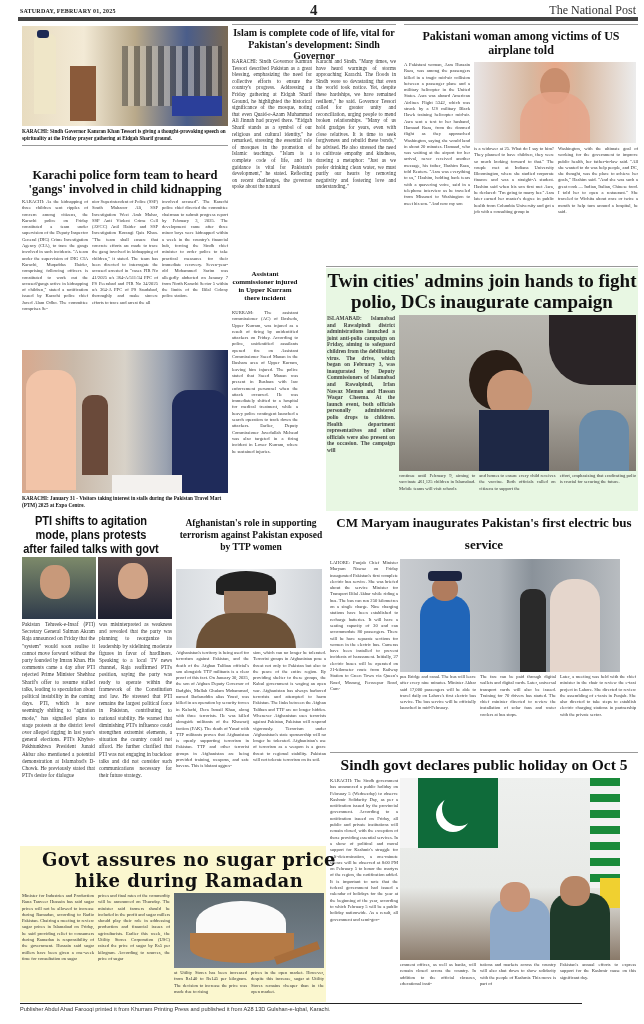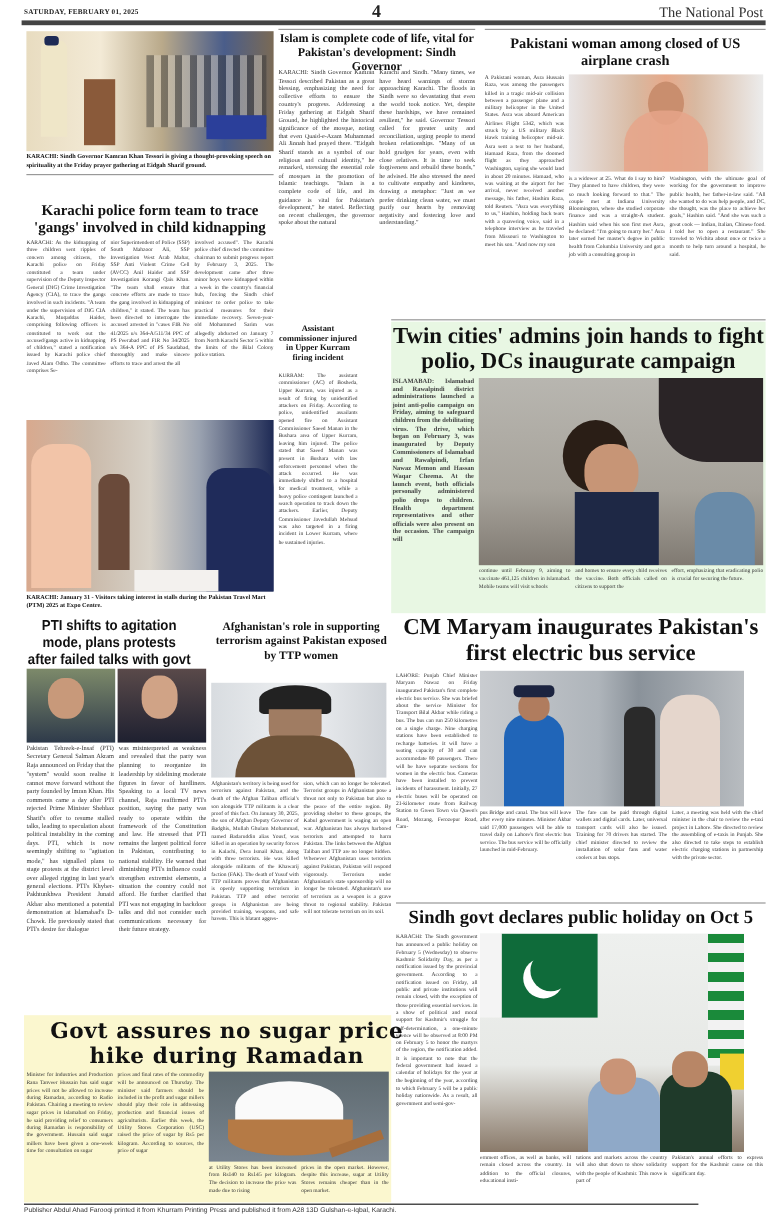--- a/index.html
+++ b/index.html
@@ -31,21 +31,21 @@
 <div class="abs photo" style="left:22px;top:26px;width:206px;height:100px;background:linear-gradient(90deg,#e8dcc0 0%,#f3ead6 30%,#b9a98a 55%,#4a5d8a 80%,#7a6a55 100%)">
   <div style="position:absolute;left:12px;top:8px;width:22px;height:80px;background:#efe6c8;border-radius:6px 6px 0 0"></div>
   <div style="position:absolute;left:15px;top:4px;width:12px;height:8px;background:#1d2a55;border-radius:3px"></div>
   <div style="position:absolute;left:48px;top:40px;width:26px;height:55px;background:#8a5a3a"></div>
   <div style="position:absolute;left:100px;top:20px;width:100px;height:60px;background:repeating-linear-gradient(90deg,#333 0 6px,#d7cfc0 6px 12px);opacity:.45"></div>
   <div style="position:absolute;left:150px;top:70px;width:50px;height:20px;background:#2b3f9a"></div>
 </div>
 <div class="abs cap" style="left:22px;top:128px;width:206px">KARACHI: Sindh Governor Kamran Khan Tessori is giving a thought-provoking speech on spirituality at the Friday prayer gathering at Eidgah Sharif ground.</div>
 <div class="abs rule" style="left:22px;top:145px;width:206px"></div>
 
-<div class="abs hl" style="left:22px;top:168px;width:206px;font-size:12.5px">Karachi police form team to trace 'gangs' involved in child kidnapping</div>
+<div class="abs hl" style="left:22px;top:168px;width:206px;font-size:12.5px">Karachi police form team to heard 'gangs' involved in child kidnapping</div>
 <div class="abs cols" style="left:22px;top:199px;width:206px;height:140px;overflow:hidden">
   <div class="col">KARACHI: As the kidnapping of three children sent ripples of concern among citizens, the Karachi police on Friday constituted a team under supervision of the Deputy Inspector General (DIG) Crime Investigation Agency (CIA), to trace the gangs involved in such incidents. "A team under the supervision of DIG CIA Karachi, Muqaddas Haider, comprising following officers is constituted to work out the accused/gangs active in kidnapping of children," stated a notification issued by Karachi police chief Javed Alam Odho. The committee comprises Se-</div>
   <div class="col">nior Superintendent of Police (SSP) South Mahzoor Ali, SSP Investigation West Arab Mahar, SSP Anti Violent Crime Cell (AVCC) Anil Haider and SSP Investigation Korangi Qais Khan. "The team shall ensure that concrete efforts are made to trace the gang involved in kidnapping of children," it stated. The team has been directed to interrogate the accused arrested in "cases FIR No 41/2025 u/s 364-A/511/34 PPC of PS Peerabad and FIR No 34/2025 u/s 364-A PPC of PS Saudabad, thoroughly and make sincere efforts to trace and arrest the all</div>
   <div class="col">involved accused". The Karachi police chief directed the committee chairman to submit progress report by February 3, 2025. The development came after three minor boys were kidnapped within a week in the country's financial hub, forcing the Sindh chief minister to order police to take practical measures for their immediate recovery. Seven-year-old Mohammed Sarim was allegedly abducted on January 7 from North Karachi Sector 5 within the limits of the Bilal Colony police station.</div>
 </div>
 
 <div class="abs photo" style="left:22px;top:350px;width:206px;height:143px;background:linear-gradient(90deg,#d8a98e 0%,#c9b9a9 25%,#d8d2c8 50%,#9aa2b0 70%,#1e2a55 100%)">
   <div style="position:absolute;left:4px;top:20px;width:50px;height:120px;background:#f2c4a8;border-radius:18px 18px 0 0"></div>
   <div style="position:absolute;left:60px;top:45px;width:26px;height:80px;background:#6a4a3a;border-radius:10px 10px 0 0"></div>
   <div style="position:absolute;left:150px;top:40px;width:56px;height:103px;background:#1f2b5a;border-radius:16px 16px 0 0"></div>
@@ -53,25 +53,25 @@
 </div>
 <div class="abs cap" style="left:22px;top:495px;width:206px">KARACHI: January 31 - Visitors taking interest in stalls during the Pakistan Travel Mart (PTM) 2025 at Expo Centre.</div>
 
 <div class="abs rule" style="left:232px;top:24px;width:164px"></div>
 <div class="abs hl" style="left:232px;top:27px;width:164px;font-size:10px">Islam is complete code of life, vital for Pakistan's development: Sindh Governor</div>
 <div class="abs cols" style="left:232px;top:58px;width:164px;height:200px;overflow:hidden">
   <div class="col" style="font-size:5.2px;line-height:6.6px">KARACHI: Sindh Governor Kamran Tessori described Pakistan as a great blessing, emphasizing the need for collective efforts to ensure the country's progress. Addressing a Friday gathering at Eidgah Sharif Ground, he highlighted the historical significance of the mosque, noting that even Quaid-e-Azam Muhammad Ali Jinnah had prayed there. "Eidgah Sharif stands as a symbol of our religious and cultural identity," he remarked, stressing the essential role of mosques in the promotion of Islamic teachings. "Islam is a complete code of life, and its guidance is vital for Pakistan's development," he stated. Reflecting on recent challenges, the governor spoke about the natural</div>
   <div class="col" style="font-size:5.2px;line-height:6.6px">Karachi and Sindh. "Many times, we have heard warnings of storms approaching Karachi. The floods in Sindh were so devastating that even the world took notice. Yet, despite these hardships, we have remained resilient," he said. Governor Tessori called for greater unity and reconciliation, urging people to mend broken relationships. "Many of us hold grudges for years, even with close relatives. It is time to seek forgiveness and rebuild these bonds," he advised. He also stressed the need to cultivate empathy and kindness, drawing a metaphor: "Just as we prefer drinking clean water, we must purify our hearts by removing negativity and fostering love and understanding."</div>
 </div>
 
-<div class="abs hl" style="left:232px;top:270px;width:66px;font-size:7px">Assistant commissioner injured in Upper Kurram firing incident</div>
+<div class="abs hl" style="left:232px;top:270px;width:66px;font-size:7px">Assistant commissioner injured in Upper Kurram there incident</div>
 <div class="abs col" style="left:232px;top:310px;width:66px;height:200px;overflow:hidden">KURRAM: The assistant commissioner (AC) of Bosheda, Upper Kurram, was injured as a result of firing by unidentified attackers on Friday. According to police, unidentified assailants opened fire on Assistant Commissioner Saeed Manan in the Bushara area of Upper Kurram, leaving him injured. The police stated that Saeed Manan was present in Bushara with law enforcement personnel when the attack occurred. He was immediately shifted to a hospital for medical treatment, while a heavy police contingent launched a search operation to track down the attackers. Earlier, Deputy Commissioner Javedullah Mehsud was also targeted in a firing incident in Lower Kurram, where he sustained injuries.</div>
 
 <div class="abs rule" style="left:404px;top:24px;width:234px"></div>
-<div class="abs hl" style="left:404px;top:30px;width:234px;font-size:12px">Pakistani woman among closed of US airplane crash</div>
+<div class="abs hl" style="left:404px;top:30px;width:234px;font-size:12px">Pakistani woman among victims of US airplane told</div>
 <div class="abs photo" style="left:474px;top:62px;width:162px;height:81px;background:linear-gradient(90deg,#e8e4e4 0%,#d8b8a0 35%,#e7a98a 50%,#d8b8a0 65%,#ececec 100%)">
   <div style="position:absolute;left:66px;top:6px;width:30px;height:36px;background:#c98e6e;border-radius:50%"></div>
   <div style="position:absolute;left:46px;top:30px;width:70px;height:51px;background:#e6a58a;border-radius:30px 30px 0 0;opacity:.85"></div>
 </div>
 <div class="abs cols" style="left:404px;top:62px;width:234px;height:195px;overflow:hidden">
   <div class="col" style="flex:0 0 66px">A Pakistani woman, Asra Hussain Raza, was among the passengers killed in a tragic mid-air collision between a passenger plane and a military helicopter in the United States. Asra was aboard American Airlines Flight 5342, which was struck by a US military Black Hawk training helicopter mid-air. Asra sent a text to her husband, Hamaad Raza, from the doomed flight as they approached Washington, saying she would land in about 20 minutes. Hamaad, who was waiting at the airport for her arrival, never received another message, his father, Hashim Raza, told Reuters. "Asra was everything to us," Hashim, holding back tears with a quavering voice, said in a telephone interview as he traveled from Missouri to Washington to meet his son. "And now my son</div>
   <div style="flex:1;display:flex;flex-direction:column">
     <div style="height:84px"></div>
     <div class="cols" style="flex:1">
       <div class="col">is a widower at 25. What do I say to him? They planned to have children, they were so much looking forward to that." The couple met at Indiana University Bloomington, where she studied corporate finance and was a straight-A student. Hashim said when his son first met Asra, he declared: "I'm going to marry her." Asra later earned her master's degree in public health from Columbia University and got a job with a consulting group in</div>
@@ -115,21 +115,21 @@
 <div class="abs photo" style="left:176px;top:569px;width:146px;height:79px;background:linear-gradient(90deg,#d8dce0,#eef0f2,#cfd3d8)">
   <div style="position:absolute;left:40px;top:2px;width:60px;height:24px;background:#222;border-radius:50% 50% 10% 10%"></div>
   <div style="position:absolute;left:48px;top:22px;width:44px;height:30px;background:#a07c62;border-radius:0 0 40% 40%"></div>
   <div style="position:absolute;left:20px;top:44px;width:100px;height:35px;background:#6d5238;border-radius:40px 40px 0 0"></div>
 </div>
 <div class="abs cols" style="left:176px;top:650px;width:150px;height:152px;overflow:hidden">
   <div class="col">Afghanistan's territory is being used for terrorism against Pakistan, and the death of the Afghan Taliban official's son alongside TTP militants is a clear proof of this fact. On January 30, 2025, the son of Afghan Deputy Governor of Badghis, Mullah Ghulam Mohammad, named Badaruddin alias Yousf, was killed in an operation by security forces in Kalachi, Dera Ismail Khan, along with three terrorists. He was killed alongside militants of the Khawarij faction (FAK). The death of Yusuf with TTP militants proves that Afghanistan is openly supporting terrorism in Pakistan. TTP and other terrorist groups in Afghanistan are being provided training, weapons, and safe havens. This is blatant aggres-</div>
   <div class="col">sion, which can no longer be tolerated. Terrorist groups in Afghanistan pose a threat not only to Pakistan but also to the peace of the entire region. By providing shelter to these groups, the Kabul government is waging an open war. Afghanistan has always harbored terrorists and attempted to harm Pakistan. The links between the Afghan Taliban and TTP are no longer hidden. Whenever Afghanistan uses terrorists against Pakistan, Pakistan will respond vigorously. Terrorism under Afghanistan's state sponsorship will no longer be tolerated. Afghanistan's use of terrorism as a weapon is a grave threat to regional stability. Pakistan will not tolerate terrorism on its soil.</div>
 </div>
 
-<div class="abs hl" style="left:330px;top:512px;width:308px;font-size:19px;line-height:22px">CM Maryam inaugurates Pakistan's first electric bus service</div>
+<div class="abs hl" style="left:330px;top:512px;width:308px;font-size:13px;line-height:22px">CM Maryam inaugurates Pakistan's first electric bus service</div>
 <div class="abs col" style="left:330px;top:560px;width:68px;height:215px;overflow:hidden">LAHORE: Punjab Chief Minister Maryam Nawaz on Friday inaugurated Pakistan's first complete electric bus service. She was briefed about the service Minister for Transport Bilal Akbar while riding a bus. The bus can run 250 kilometres on a single charge. Nine charging stations have been established to recharge batteries. It will have a seating capacity of 30 and can accommodate 80 passengers. There will be have separate sections for women in the electric bus. Cameras have been installed to prevent incidents of harassment. Initially, 27 electric buses will be operated on 21-kilometer route from Railway Station to Green Town via Queen's Road, Mozang, Ferozepur Road, Cam-</div>
 <div class="abs photo" style="left:400px;top:559px;width:220px;height:113px;background:linear-gradient(90deg,#c9ccd0 0%,#aeb4ba 45%,#8a929a 60%,#b8bcc0 100%)">
   <div style="position:absolute;left:20px;top:36px;width:50px;height:77px;background:#2065b8;border-radius:20px 20px 0 0"></div>
   <div style="position:absolute;left:32px;top:18px;width:26px;height:24px;background:#b07c5e;border-radius:45%"></div>
   <div style="position:absolute;left:28px;top:12px;width:34px;height:10px;background:#1c2440;border-radius:4px"></div>
   <div style="position:absolute;left:150px;top:20px;width:50px;height:93px;background:#e5d6cc;border-radius:22px 22px 0 0"></div>
   <div style="position:absolute;left:120px;top:30px;width:26px;height:83px;background:#2a2a2a;border-radius:10px 10px 0 0"></div>
 </div>
 <div class="abs cols" style="left:400px;top:674px;width:236px;height:46px;overflow:hidden">
   <div class="col">pus Bridge and canal. The bus will leave after every nine minutes. Minister Akbar said 17,000 passengers will be able to travel daily on Lahore's first electric bus service. The bus service will be officially launched in mid-February.</div>

